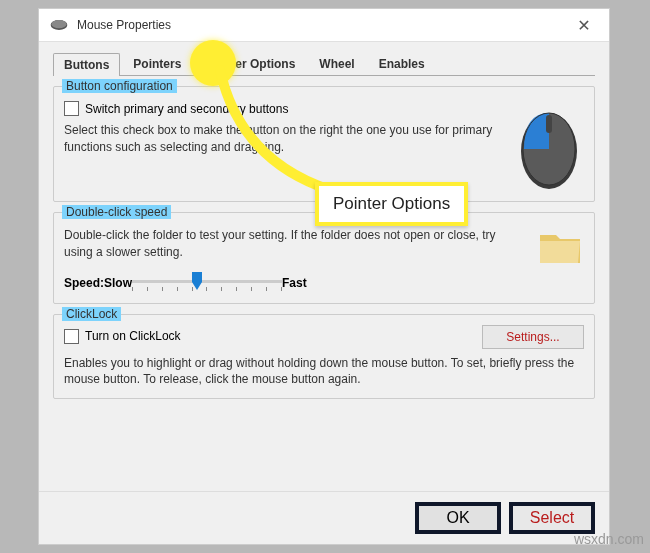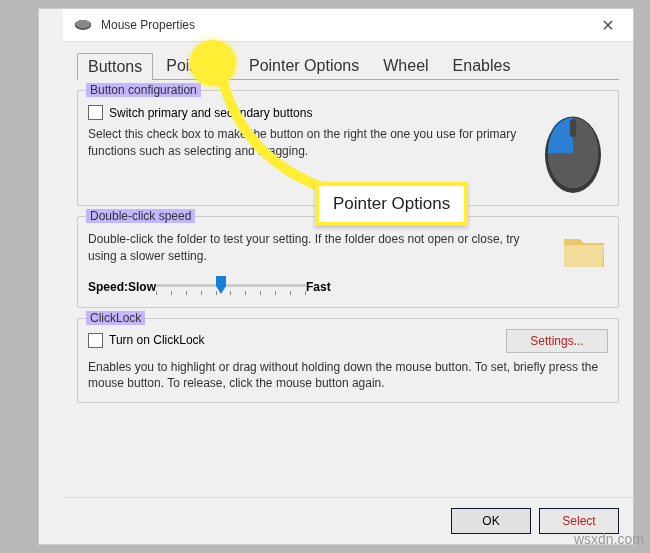--- a/index.html
+++ b/index.html
@@ -16,21 +16,20 @@
     .dialog {
       position: absolute;
       left: 38px;
       top: 8px;
       width: 570px;
       height: 535px;
       background: #f0f0f0;
       border: 1px solid #ccc;
       display: flex;
       flex-direction: column;
-      padding-left: 24px;
     }
     .titlebar {
       height: 32px;
       display: flex;
       align-items: center;
       padding: 0 10px;
       border-bottom: 1px solid #e0e0e0;
       background: #fff;
     }
     .titlebar-icon {
@@ -58,44 +57,45 @@
     .tabs {
       display: flex;
       border-bottom: 1px solid #aaa;
       margin-bottom: 10px;
     }
     .tab {
       padding: 4px 10px;
       border: 1px solid transparent;
       border-bottom: none;
       margin-right: 2px;
-      font-size: 16px;
+      font-size: 12px;
       cursor: pointer;
       color: #333;
+      font-weight: bold;
     }
     .tab.active {
       background: #f0f0f0;
       border-color: #aaa;
       border-top-left-radius: 2px;
       border-top-right-radius: 2px;
       position: relative;
       top: 1px;
     }
     .group {
       border: 1px solid #ccc;
       border-radius: 2px;
       padding: 14px 10px 10px 10px;
       margin-bottom: 10px;
       position: relative;
     }
     .group-title {
       position: absolute;
       top: -8px;
       left: 8px;
-      background: #c4b5fd;
+      background: #7dd3fc;
       padding: 0 4px;
       font-size: 12px;
       color: #333;
     }
     .checkbox-row {
       display: flex;
       align-items: center;
       gap: 6px;
       margin-bottom: 6px;
     }
@@ -176,23 +176,23 @@
       display: flex;
       justify-content: flex-end;
       gap: 8px;
       padding: 10px 14px;
       border-top: 1px solid #ddd;
       background: #f0f0f0;
     }
     .btn {
       min-width: 78px;
       height: 24px;
-      border: 1px solid #0f172a;
+      border: 4px solid #0f172a;
       background: #e1e1e1;
-      font-size: 12px;
+      font-size: 16px;
       cursor: pointer;
       display: flex;
       align-items: center;
       justify-content: center;
     }
     .btn.disabled {
       color: #b91c1c;
       background: #e8e8e8;
     }
     .settings-btn {

